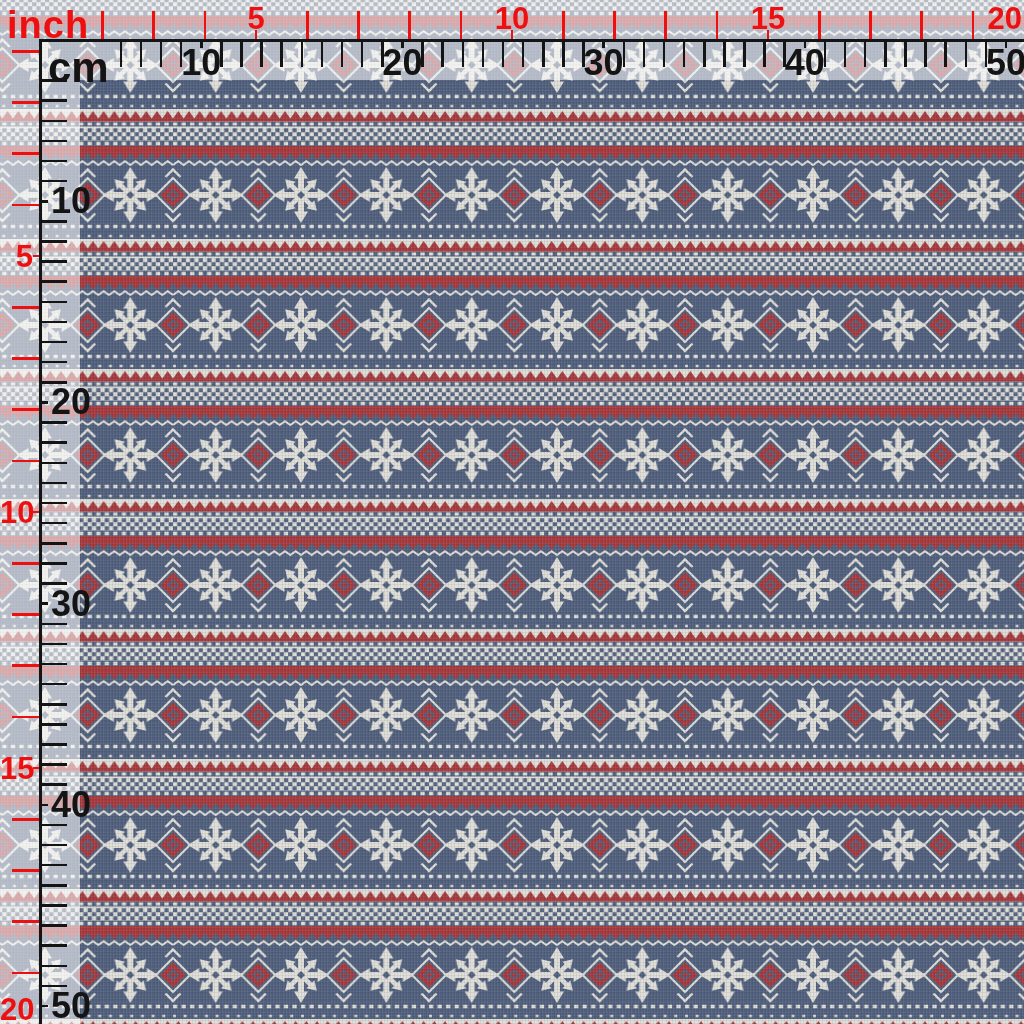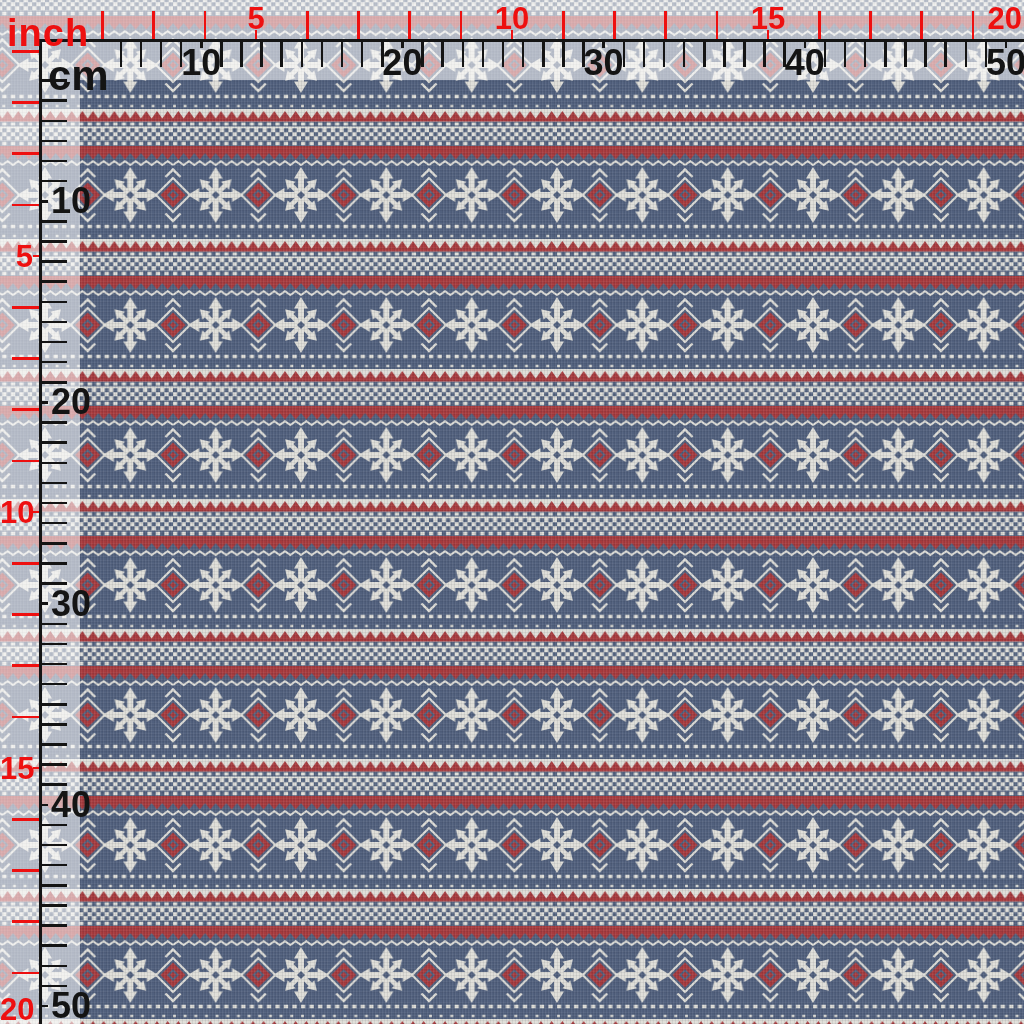--- a/index.html
+++ b/index.html
@@ -18,21 +18,21 @@
   .band-left{left:0;top:80px;width:80px;height:944px;}
   .ruler-line{position:absolute;background:#141414;}
   .h-line{left:39px;top:39px;width:985px;height:3px;}
   .v-line{left:39px;top:39px;width:3px;height:985px;}
   .tick{position:absolute;}
   .tick.cm{background:#141414;}
   .tick.inch{background:#ee1010;}
   .num{position:absolute;font-weight:bold;line-height:1;white-space:nowrap;}
   .num.cm{color:#141414;font-size:36px;}
   .num.inch{color:#ee1010;font-size:31px;}
-  .unit-label{position:absolute;font-weight:bold;line-height:1;letter-spacing:1px;margin-top:8px;}
+  .unit-label{position:absolute;font-weight:bold;line-height:1;letter-spacing:1px;}
   #inch-label{left:7px;top:6px;font-size:38px;color:#ee1010;}
   #cm-label{left:48px;top:47px;font-size:42px;color:#141414;letter-spacing:0;}
   .layer2{z-index:2;}
 </style>
 </head>
 <body>
 
 <div id="canvas">
 
   <div class="fabric">

